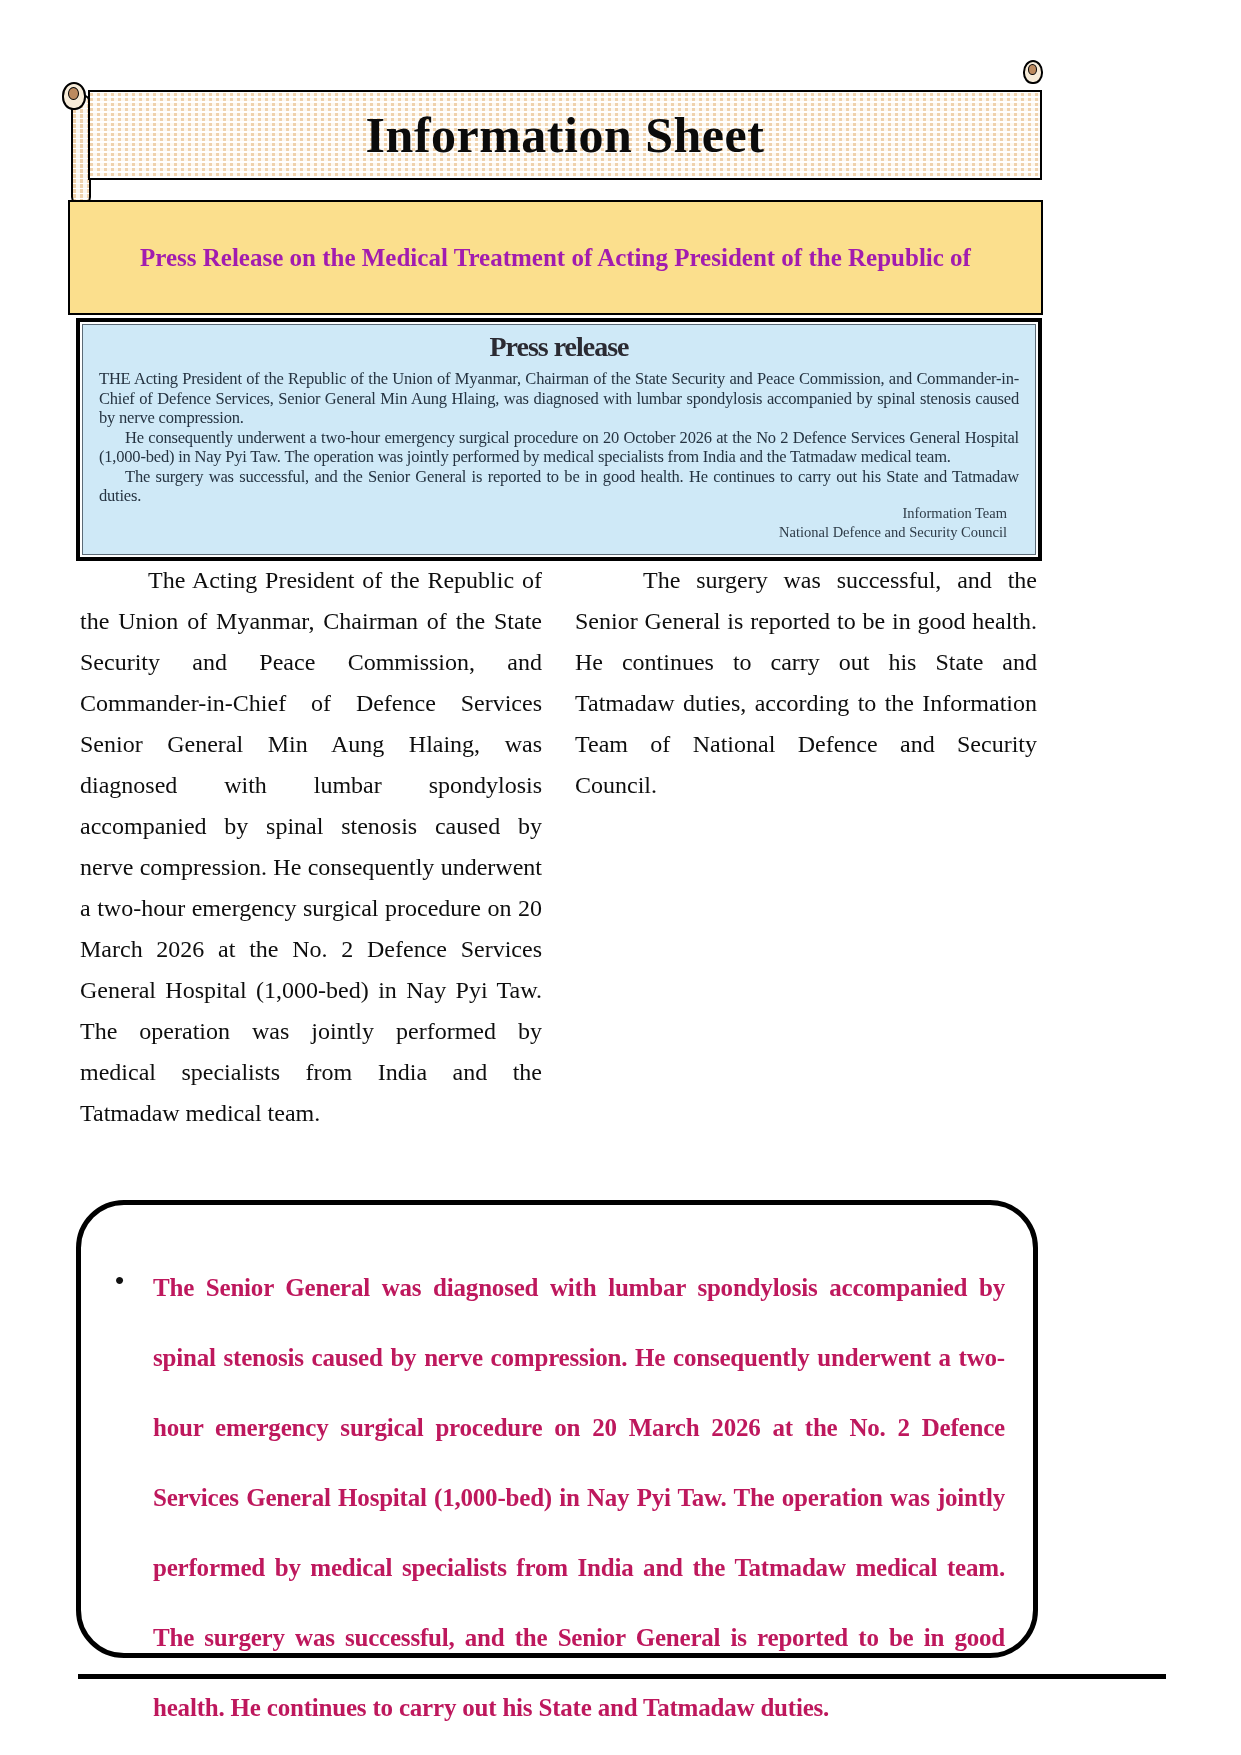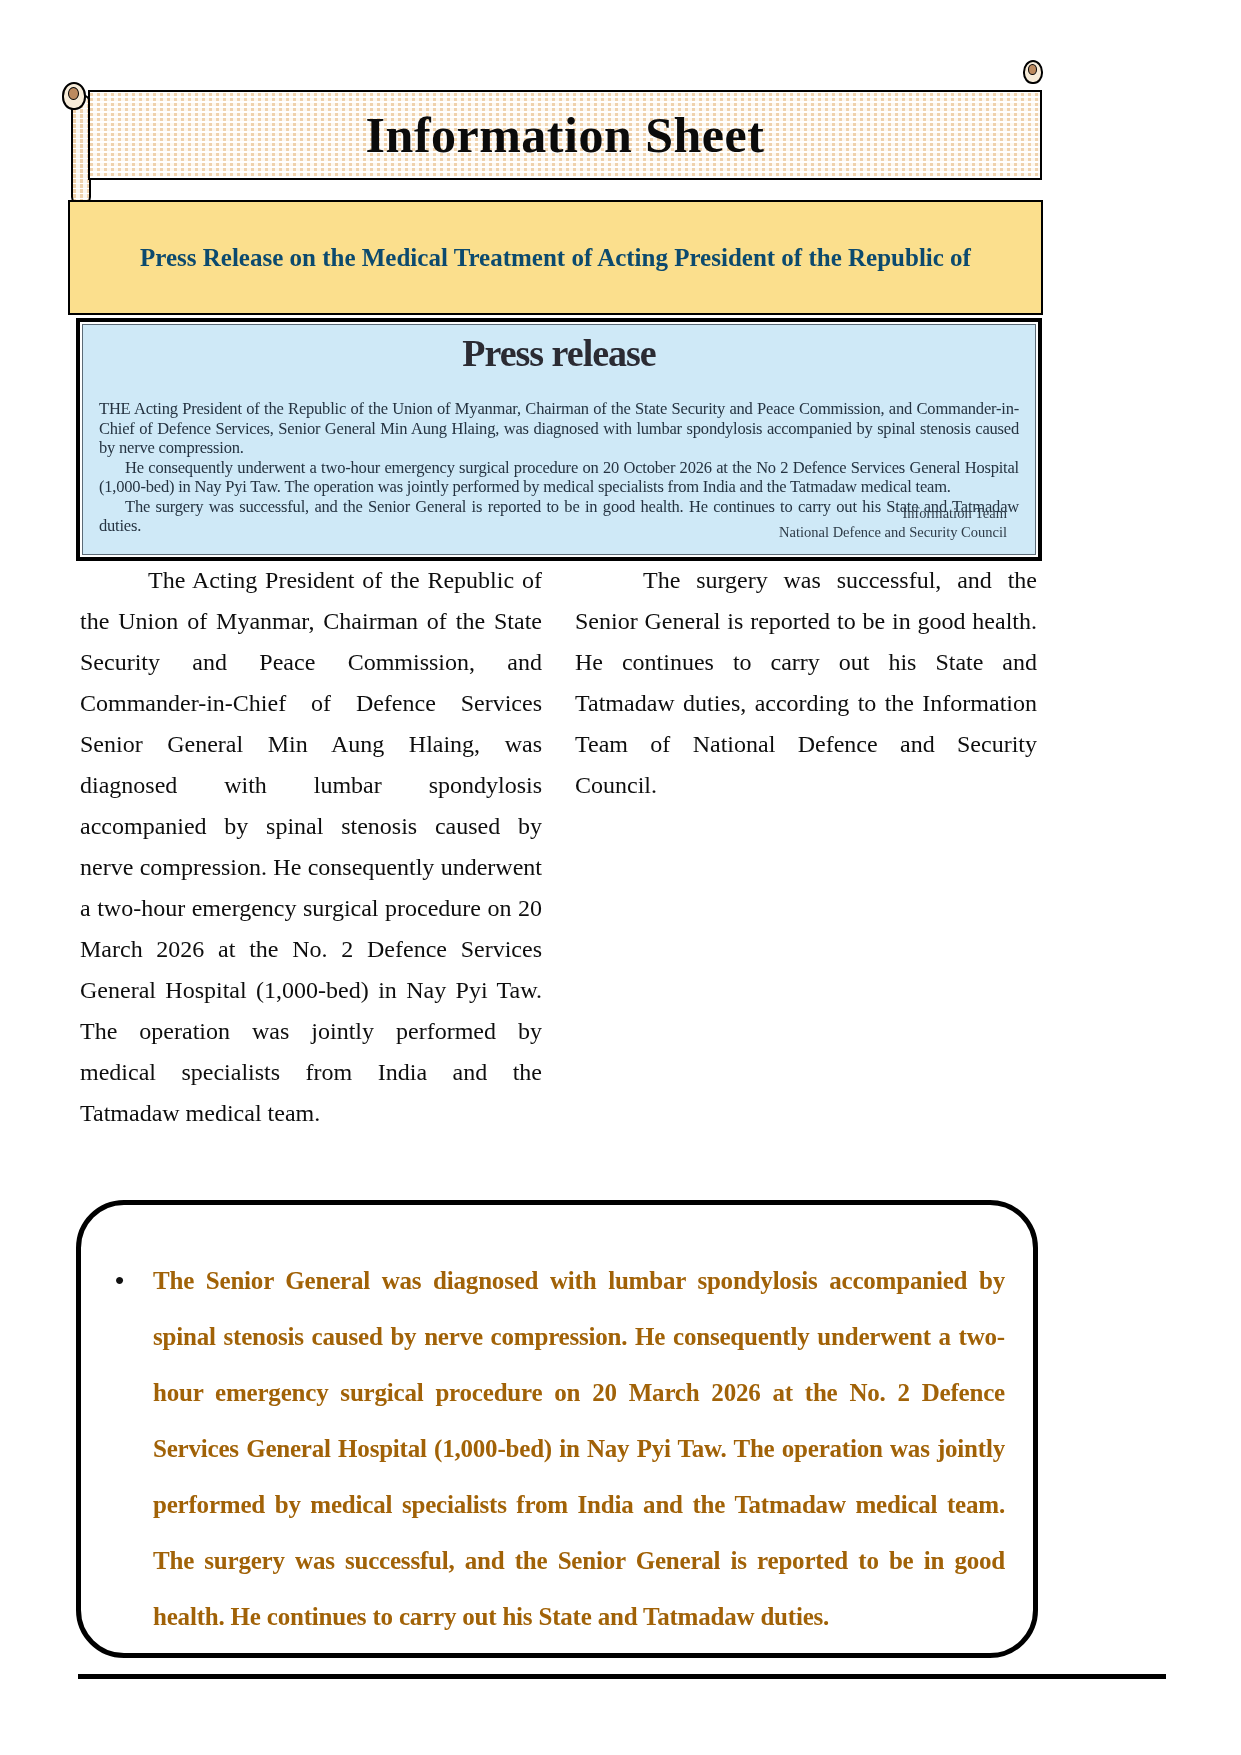--- a/index.html
+++ b/index.html
@@ -38,35 +38,35 @@
   .curl-left::after{left:4px;top:3px;width:9px;height:11px;}
   .curl-right{left:1023px;top:60px;width:16px;height:20px;border-radius:50% 50% 46% 46%;}
   .curl-right::after{left:3px;top:2px;width:7px;height:9px;}
 
   
   .title-box{
     position:absolute;left:68px;top:200px;width:971px;height:111px;
     border:2px solid #000;background:var(--title-box-bg,#fbdf8d);
     display:flex;flex-direction:column;align-items:center;justify-content:center;
   }
-  .title-box .line{font-size:25px;font-weight:bold;line-height:37px;color:#0c4a6e;text-align:right;}
+  .title-box .line{font-size:25px;font-weight:bold;line-height:37px;color:#a21caf;text-align:right;}
 
   
   .press-box{
     position:absolute;left:76px;top:318px;width:954px;height:231px;
     border:4px solid #000;background:#fff;padding:2px;
   }
   .press-inner{
     position:relative;width:100%;height:100%;box-sizing:border-box;
     border:1px solid #5c6b77;background:var(--press-box-bg,#cfe9f7);
     padding:4px 16px 6px 16px;
   }
   .press-heading{
-    text-align:center;font-size:38px;font-weight:bold;letter-spacing:-1px;
-    color:var(--press-heading-color,#2b2b33);margin:2px 0 24px 0;
+    text-align:center;font-size:28px;font-weight:bold;letter-spacing:-1px;
+    color:var(--press-heading-color,#2b2b33);margin:2px 0 6px 0;
   }
   .press-body p{
     margin:0;font-size:16.5px;line-height:19.5px;text-align:justify;
     letter-spacing:-0.2px;color:var(--press-text-color,#253341);
   }
   .press-body p.indent{text-indent:26px;}
   .press-signature{
     position:absolute;right:28px;bottom:12px;text-align:right;
     font-size:14.5px;font-weight:normal;line-height:19px;color:#2e3b47;
   }
@@ -87,22 +87,22 @@
     position:absolute;left:76px;top:1200px;width:962px;height:458px;
     box-sizing:border-box;border:5px solid #000;border-radius:48px;
     padding:48px 28px 0 24px;background:#fff;
   }
   .bullet-row{display:flex;align-items:flex-start;}
   .bullet-glyph{
     width:38px;flex:0 0 38px;font-size:26px;font-weight:bold;
     padding-left:10px;line-height:56px;
   }
   .bullet-text{
-    flex:1;font-size:25px;font-weight:bold;line-height:56px;
-    text-align:justify;letter-spacing:-0.2px;color:#a16207;
+    flex:1;font-size:25px;font-weight:bold;line-height:70px;
+    text-align:justify;letter-spacing:-0.2px;color:#be185d;
   }
 
   
   .bottom-rule{
     position:absolute;left:78px;top:1674px;width:1088px;height:5px;
     background:var(--rule-color,#000);
   }
 </style>
 </head>
 <body>

